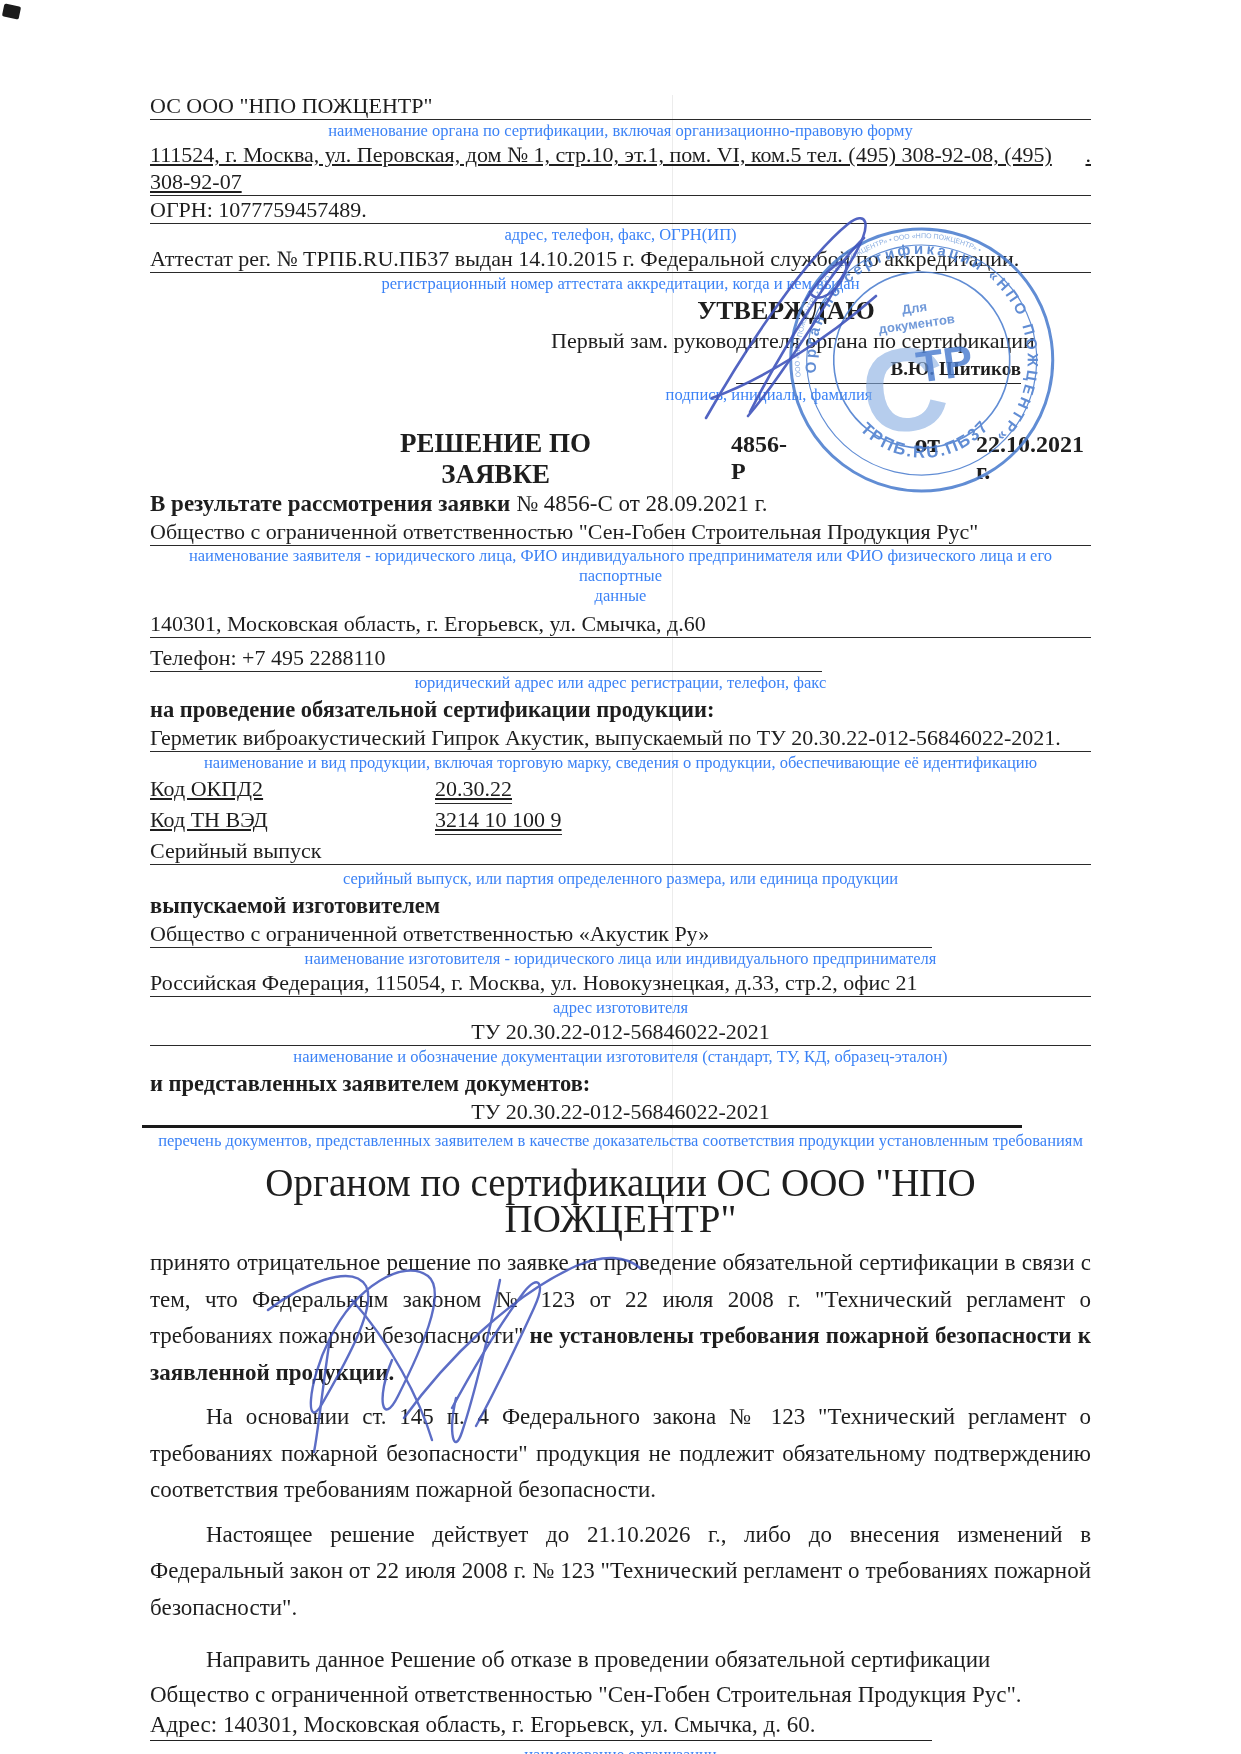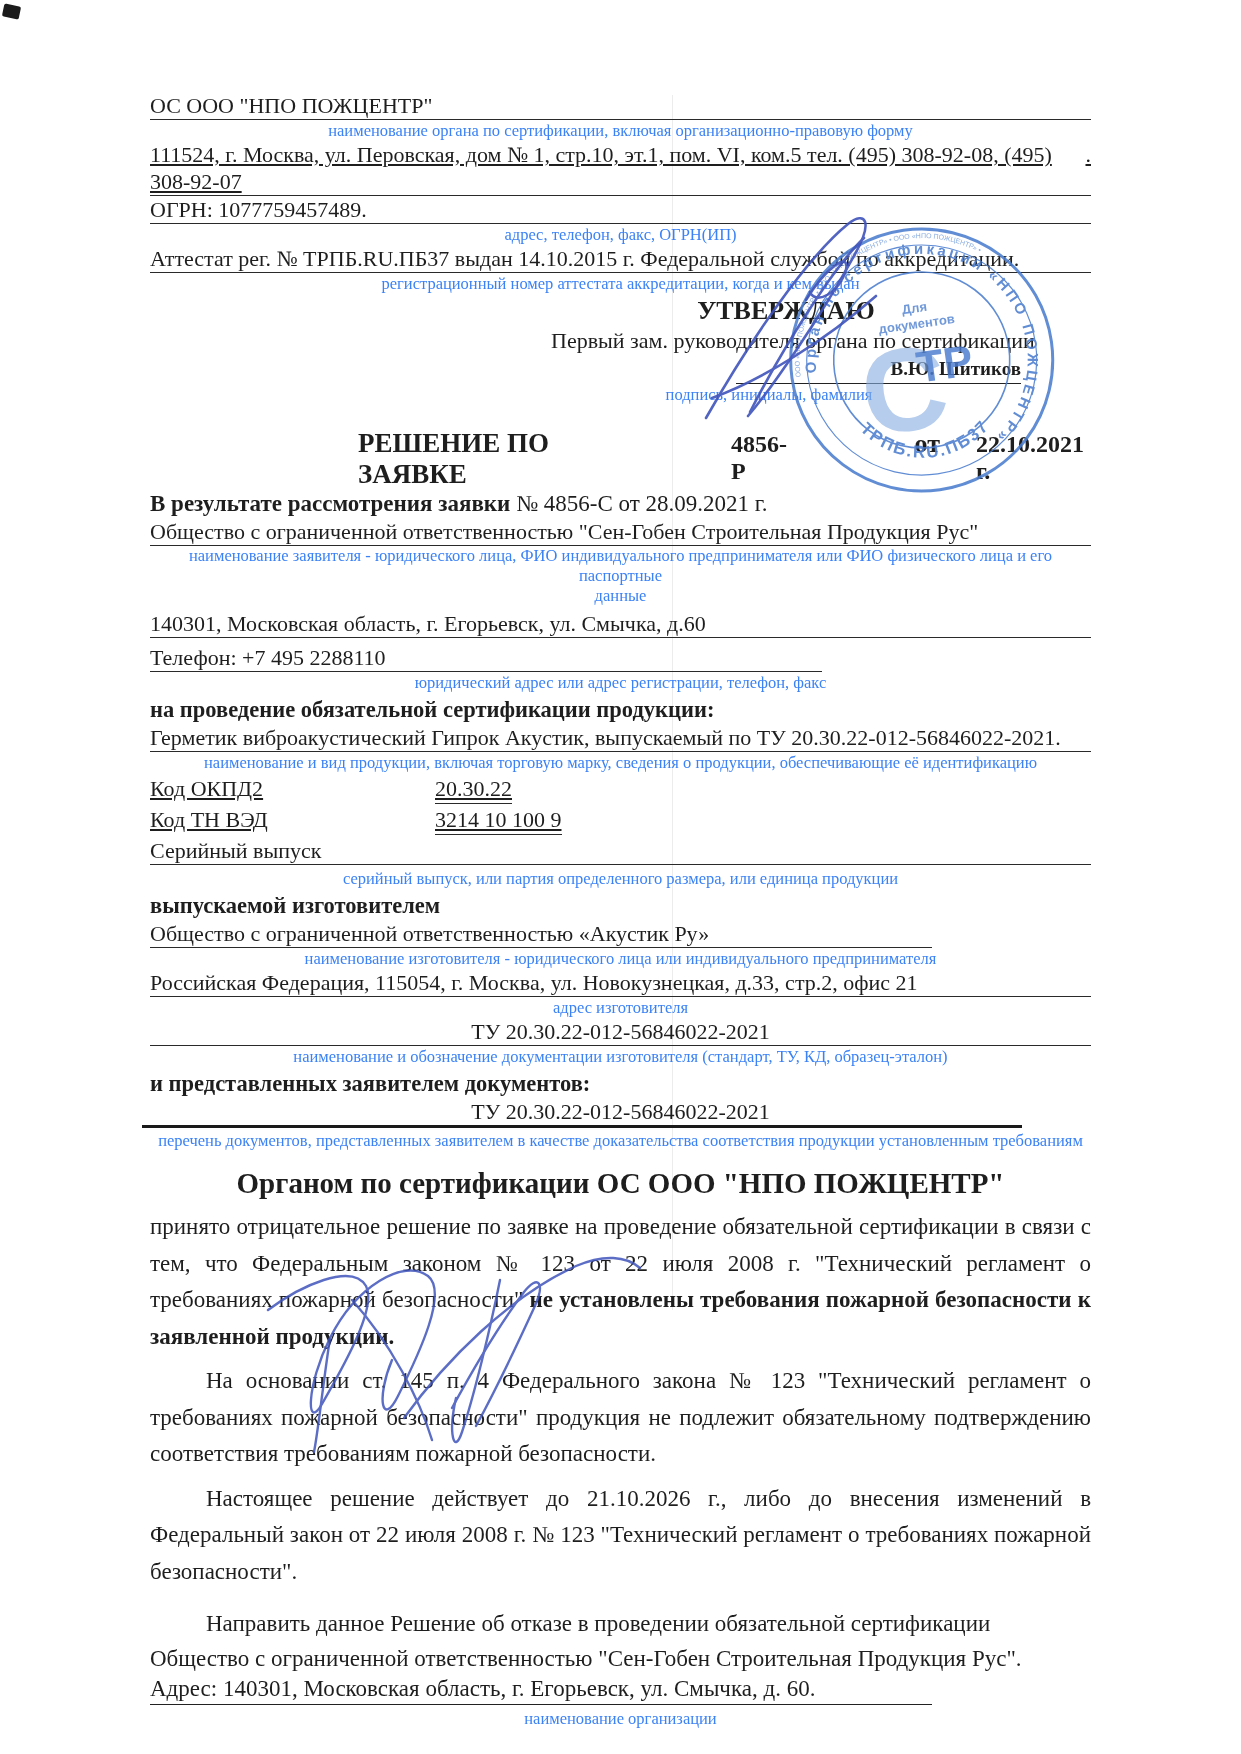--- a/index.html
+++ b/index.html
@@ -13,33 +13,33 @@
   .flexline{display:flex;text-decoration:underline;}
   
   .approval{width:470px;margin:2px 70px 0 auto;}
   .approve-word{font-weight:bold;font-size:26px;line-height:30px;text-align:center;}
   .approver-title{font-size:22px;line-height:29px;text-align:right;white-space:nowrap;}
   .approver-name{width:285px;margin-left:auto;text-align:right;font-weight:bold;font-size:19px;
                  line-height:28px;border-bottom:1.8px solid #222;}
   .approval .cap{padding-right:34px;line-height:22px;}
   
   .titlerow{display:flex;align-items:baseline;margin-top:22px;font-weight:bold;}
-  .title-label{font-size:27px;margin-left:208px;}
+  .title-label{font-size:27px;margin-left:208px;text-align:center;}
   .title-number{font-size:24px;margin-left:98px;}
   .title-from{font-size:26px;margin-left:120px;}
   .title-date{font-size:24px;margin-left:36px;}
   .introrow{margin-top:0;font-size:23px;line-height:28px;}
   .caprow2{line-height:20px;}
   .coderow{display:flex;font-size:22px;line-height:28px;margin-top:2px;text-decoration:underline;}
   .codelabel{width:285px;}
   .codevalue{display:inline-block;}
   .heading{font-weight:bold;font-size:22.5px;line-height:29px;margin-top:2px;}
   .center{text-align:center;}
   .thick{border-bottom:3px solid #1a1a1a;width:880px;margin-left:-8px;}
-  .decision-heading{font-weight:bold;font-size:29px;line-height:36px;text-align:center;margin-top:14px;}
+  .decision-heading{font-weight:normal;font-size:39px;line-height:36px;text-align:center;margin-top:14px;}
   .para{font-size:23px;line-height:36.5px;text-align:justify;margin:8px 0 0 0;}
   .ind{text-indent:56px;}
   .addr-u{border-bottom:1.8px solid #222;width:782px;}
   
   .fold{position:absolute;left:672px;top:95px;width:1px;height:1215px;background:#ececec;}
   .speck{position:absolute;left:3px;top:5px;width:17px;height:13px;background:#1b1b1b;
          border-radius:2px;transform:rotate(12deg);}
   
   .stamp-wrap{position:absolute;left:772px;top:212px;width:300px;height:300px;
               transform:rotate(-8deg);opacity:.88;pointer-events:none;}

